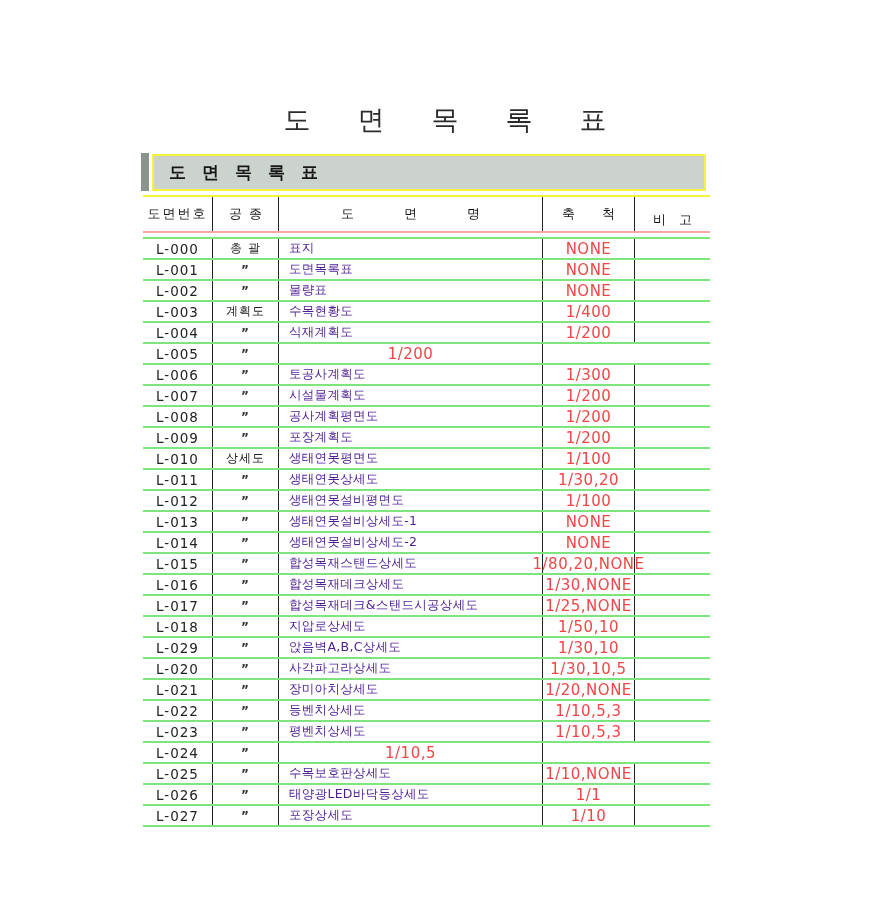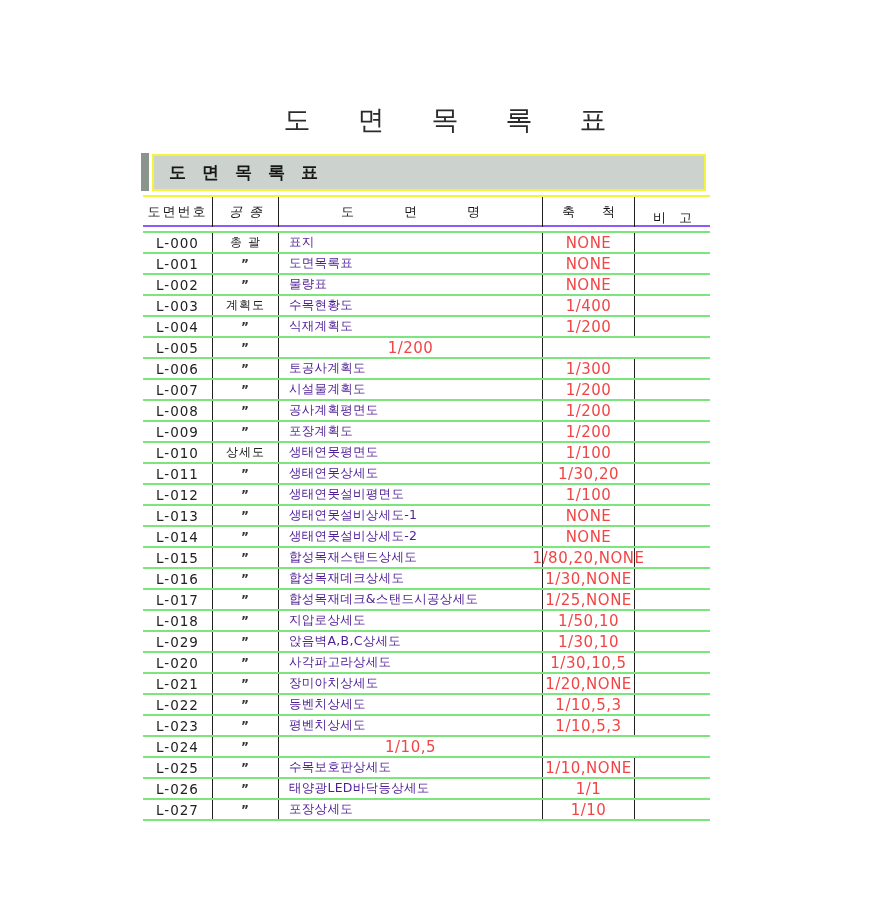--- a/index.html
+++ b/index.html
@@ -31,28 +31,28 @@
   .banner-label{
     font-size:17px;font-weight:600;color:#161616;
     letter-spacing:16px;white-space:nowrap;
   }
   
   .dtable{
     position:absolute;left:143px;top:195px;width:567px;
     border-top:2px solid var(--yellow);
   }
   .trow{display:grid;grid-template-columns:70px 66px 264px 92px 75px;}
-  .thead{height:30px;border-bottom:2px solid #8b5cf6;}
+  .thead{height:36px;border-bottom:2px solid #fca5a5;}
   .tspacer{height:6px;border-bottom:2px solid var(--green);}
   .tbody .trow{height:21px;border-bottom:2px solid var(--green);}
   .cell{display:flex;align-items:center;justify-content:center;overflow:visible;white-space:nowrap;}
   .cell.vline{border-right:1.5px solid #202020;}
   .hcell{font-size:13px;color:#141414;}
   .h0{letter-spacing:2px;}
-  .h1{letter-spacing:7px;padding-left:7px;font-style:italic;}
+  .h1{letter-spacing:7px;padding-left:7px;}
   .h2{letter-spacing:50px;padding-left:50px;}
   .h3{letter-spacing:27px;padding-left:27px;}
   .h4{letter-spacing:13px;padding-left:13px;margin-top:12px;}
   .c-no{font-size:13.5px;letter-spacing:1px;color:#222;}
   .c-cat{font-size:12px;color:#222;letter-spacing:1px;}
   .c-cat.ditto{font-size:12px;font-weight:700;color:#333;}
   .c-name{justify-content:flex-start;padding-left:10px;font-size:12.5px;color:#4c1d95;letter-spacing:0.3px;}
   .c-scale{font-size:15px;color:var(--red);letter-spacing:0.5px;}
   .c-rem{font-size:12px;}
 </style>

